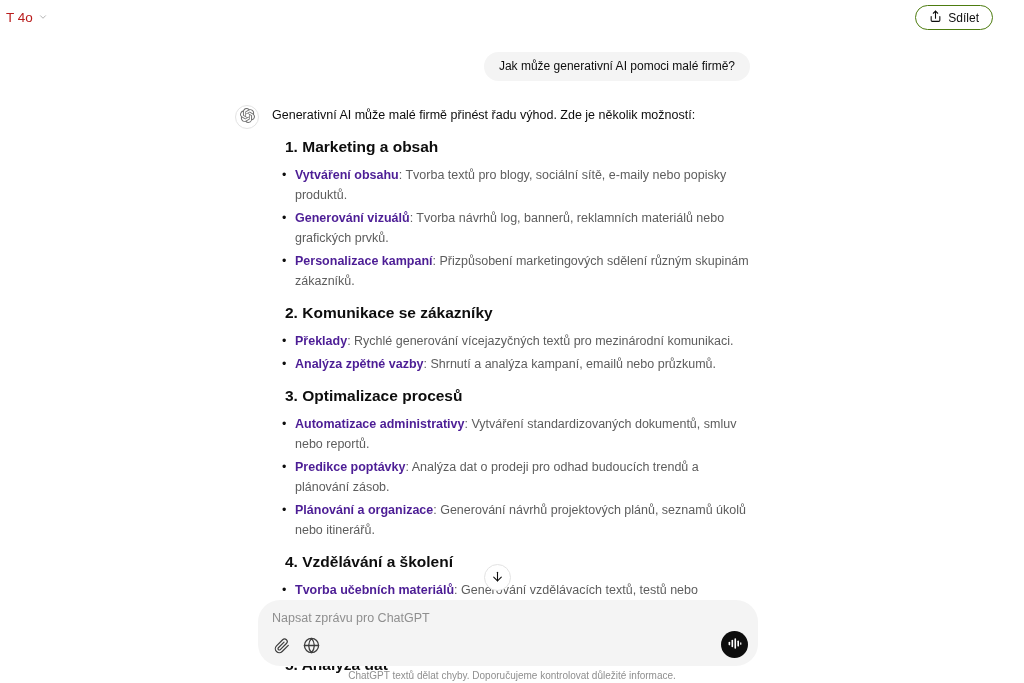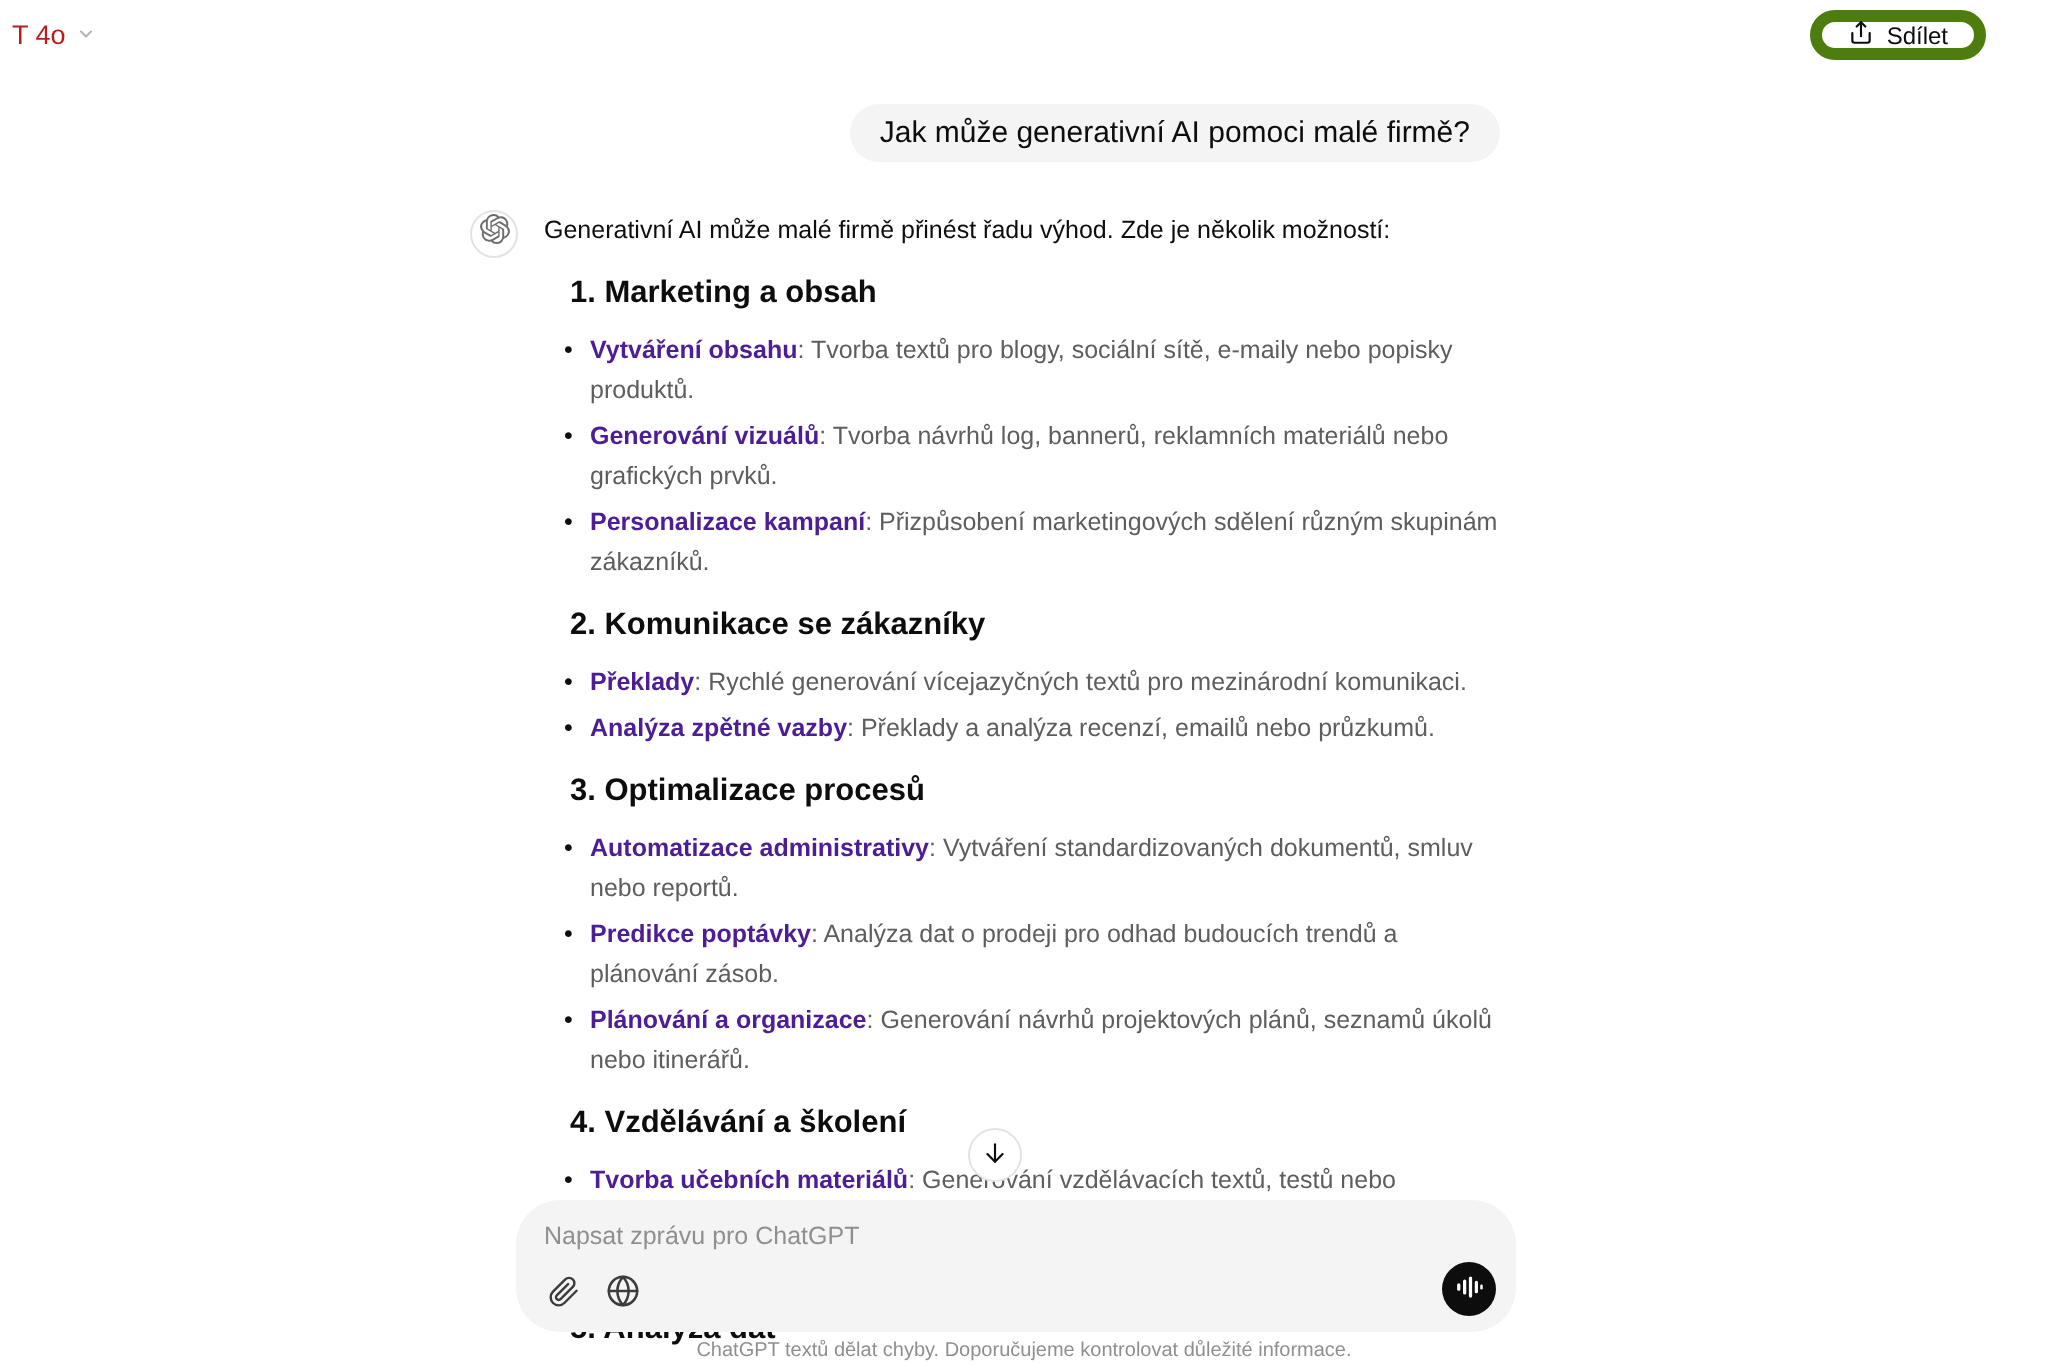--- a/index.html
+++ b/index.html
@@ -20,32 +20,32 @@
     position: absolute; left: 2px; top: 8px;
     display: flex; align-items: center; gap: 5px;
     font-size: 13.5px; color: #b91c1c; cursor: pointer;
     padding: 2px 4px; border-radius: 6px;
   }
   .model-selector svg { stroke: #b4b4b4; }
   .share-btn {
     position: absolute; right: 31px; top: 5px;
     display: flex; align-items: center; gap: 6px;
     height: 25px; padding: 0 13px;
-    border: 6px solid #4d7c0f; border-radius: 999px;
+    border: 1px solid #4d7c0f; border-radius: 999px;
     background: #fff; font-size: 12px; color: #0d0d0d; cursor: pointer;
     font-family: "Liberation Sans", sans-serif;
   }
   .share-btn svg { stroke: #0d0d0d; }
 
   
   .thread { position: absolute; left: 272px; top: 52px; width: 478px; }
   .user-row { display: flex; justify-content: flex-end; margin-bottom: 24px; }
   .user-bubble {
     background: #f4f4f4; border-radius: 15px;
-    padding: 6px 15px; font-size: 15px; line-height: 17px; color: #0d0d0d;
+    padding: 6px 15px; font-size: 12px; line-height: 17px; color: #0d0d0d;
     max-width: 70%;
   }
   .assistant { position: relative; }
   .avatar {
     position: absolute; left: -37px; top: 0;
     width: 24px; height: 24px; border: 1px solid #e3e3e3; border-radius: 50%;
     display: flex; align-items: center; justify-content: center; background: #fff;
   }
   .intro { font-size: 12.5px; line-height: 20px; color: #0d0d0d; margin-top: 0; }
   .assistant h3 {
@@ -149,21 +149,21 @@
             <ul>
               <li><span class="term">Vytváření obsahu</span><span class="desc">: Tvorba textů pro blogy, sociální sítě, e-maily nebo popisky produktů.</span></li>
               <li><span class="term">Generování vizuálů</span><span class="desc">: Tvorba návrhů log, bannerů, reklamních materiálů nebo grafických prvků.</span></li>
               <li><span class="term">Personalizace kampaní</span><span class="desc">: Přizpůsobení marketingových sdělení různým skupinám zákazníků.</span></li>
             </ul>
           </section>
           <section>
             <h3>2. Komunikace se zákazníky</h3>
             <ul>
               <li><span class="term">Překlady</span><span class="desc">: Rychlé generování vícejazyčných textů pro mezinárodní komunikaci.</span></li>
-              <li><span class="term">Analýza zpětné vazby</span><span class="desc">: Překlady a analýza recenzí, emailů nebo průzkumů.</span></li>
+              <li><span class="term">Analýza zpětné vazby</span><span class="desc">: Shrnutí a analýza kampaní, emailů nebo průzkumů.</span></li>
             </ul>
           </section>
           <section>
             <h3>3. Optimalizace procesů</h3>
             <ul>
               <li><span class="term">Automatizace administrativy</span><span class="desc">: Vytváření standardizovaných dokumentů, smluv nebo reportů.</span></li>
               <li><span class="term">Predikce poptávky</span><span class="desc">: Analýza dat o prodeji pro odhad budoucích trendů a plánování zásob.</span></li>
               <li><span class="term">Plánování a organizace</span><span class="desc">: Generování návrhů projektových plánů, seznamů úkolů nebo itinerářů.</span></li>
             </ul>
           </section>

